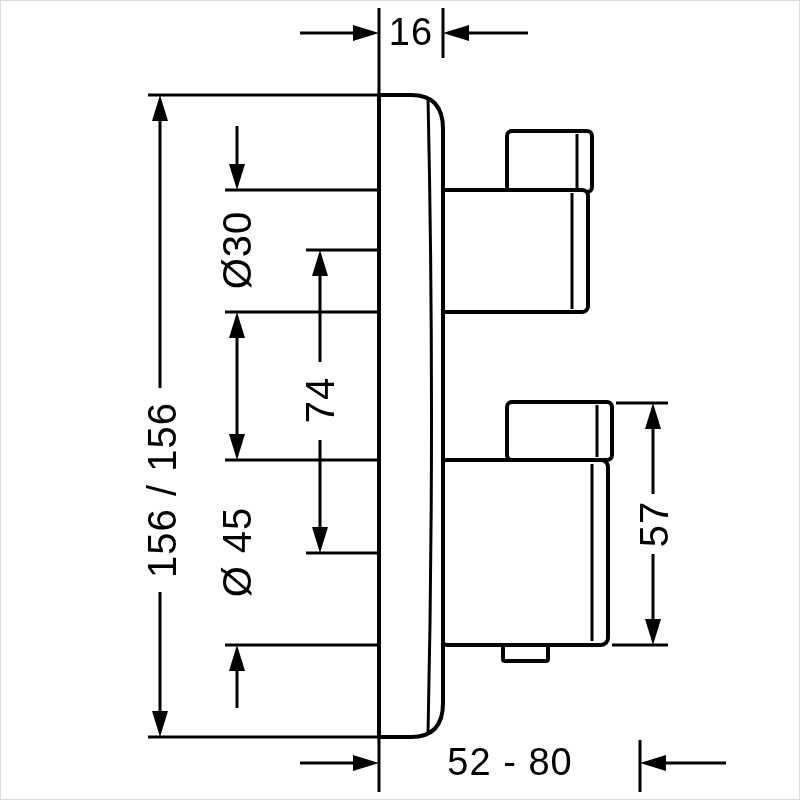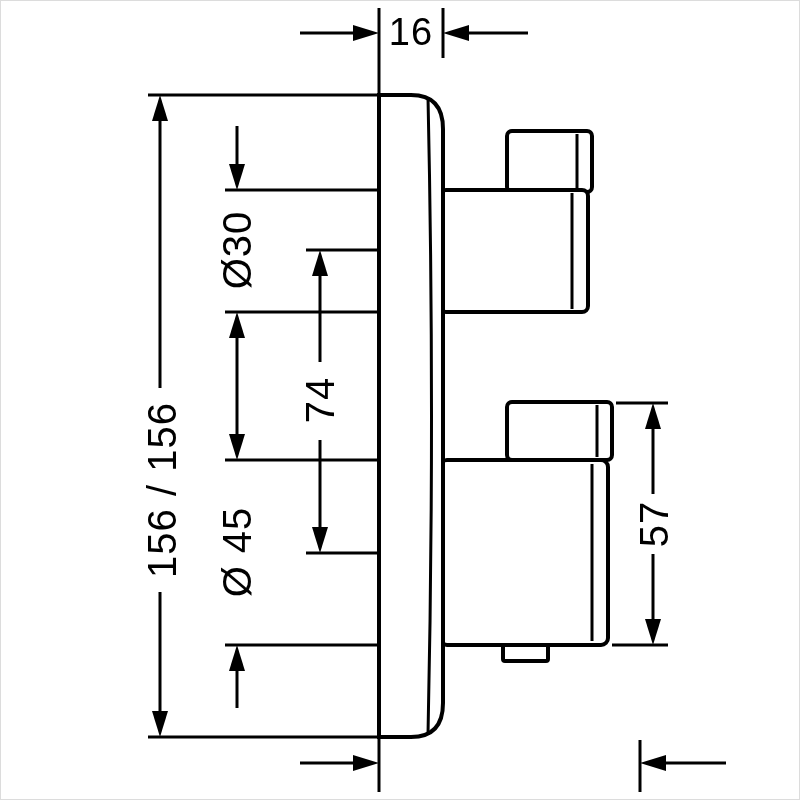--- a/index.html
+++ b/index.html
@@ -120,15 +120,16 @@
       <polygon points="640,763 666,755 666,771" stroke="none"></polygon>
     </g>
   </svg>
 
   <div class="dim-label" style="left:411px; top:32px;">16</div>
   <div class="dim-label rot" style="left:162px; top:490px;">156 / 156</div>
   <div class="dim-label rot" style="left:237px; top:250px;">Ø30</div>
   <div class="dim-label rot" style="left:320px; top:400px;">74</div>
   <div class="dim-label rot" style="left:237px; top:552px;">Ø 45</div>
   <div class="dim-label rot" style="left:654px; top:524px;">57</div>
+  <div class="dim-label" style="left:510px; top:762px;">52 - 80</div>
 
   <div class="frame"></div>
 </div>
 
 </body></html>

